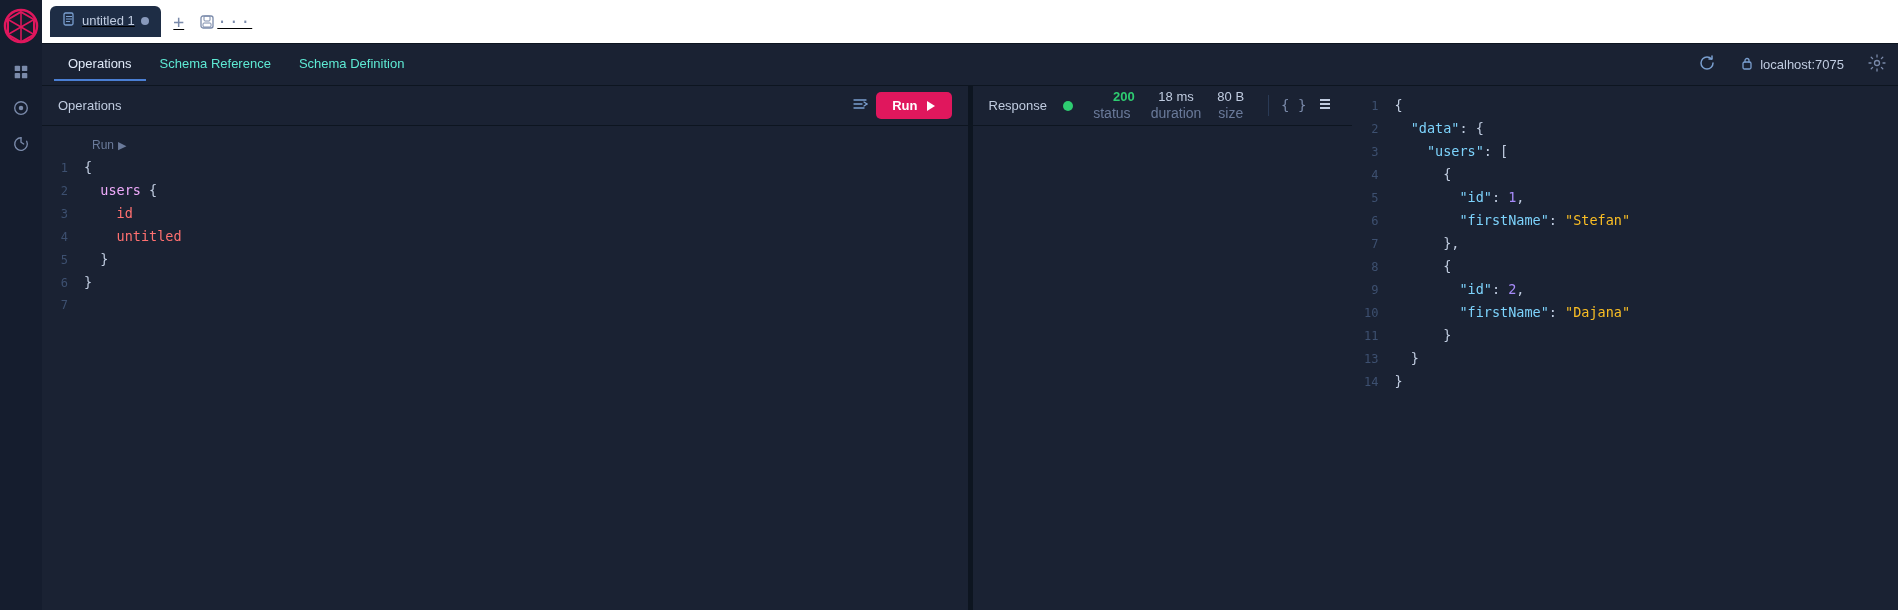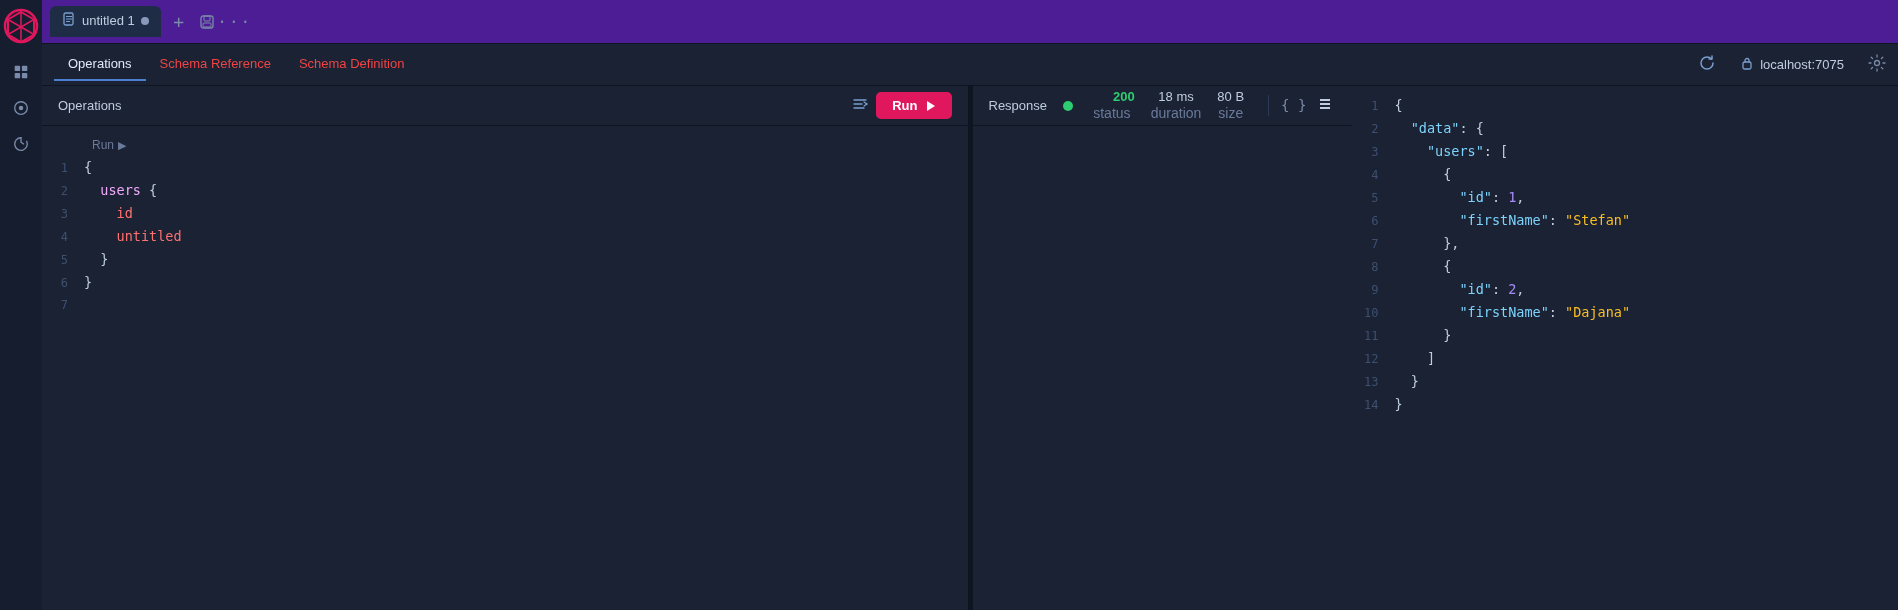--- a/index.html
+++ b/index.html
@@ -46,26 +46,27 @@
     .main-area {
       flex: 1;
       display: flex;
       flex-direction: column;
       overflow: hidden;
     }
 
     
     .tab-bar {
       height: 44px;
-      background: #4c1d95;
+      background: #ffffff;
       display: flex;
       align-items: center;
       padding: 0 8px;
       border-bottom: 1px solid #0d1520;
       flex-shrink: 0;
+      text-decoration: underline;
     }
     .tab {
       display: flex;
       align-items: center;
       gap: 6px;
       padding: 6px 12px;
       background: #1e2d45;
       border-radius: 6px 6px 0 0;
       color: #c0cce0;
       font-size: 13px;
@@ -125,21 +126,21 @@
       align-items: center;
       padding: 0 12px;
       border-bottom: 1px solid #0d1520;
       flex-shrink: 0;
       position: relative;
     }
     .sub-nav-item {
       padding: 8px 14px;
       font-size: 13px;
       font-family: sans-serif;
-      color: #ef4444;
+      color: #5eead4;
       cursor: pointer;
       border-bottom: 2px solid transparent;
     }
     .sub-nav-item.active {
       color: #e0eaf8;
       border-bottom: 2px solid #4a7fd4;
     }
     .sub-nav-right {
       margin-left: auto;
       display: flex;
@@ -587,24 +588,20 @@
             </div>
             <div class="code-line">
               <span class="line-num">10</span>
               <span class="line-content"><span>        </span><span class="j-key">"firstName"</span><span class="j-colon">: </span><span class="j-string">"Dajana"</span></span>
             </div>
             <div class="code-line">
               <span class="line-num">11</span>
               <span class="line-content"><span class="j-brace">      }</span></span>
             </div>
             <div class="code-line">
-              <span class="line-num">12</span>
-              <span class="line-content"><span class="j-bracket">    ]</span></span>
-            </div>
-            <div class="code-line">
               <span class="line-num">13</span>
               <span class="line-content"><span class="j-brace">  }</span></span>
             </div>
             <div class="code-line">
               <span class="line-num">14</span>
               <span class="line-content"><span class="j-brace">}</span></span>
             </div>
           </div>
       </div>
     </div>

